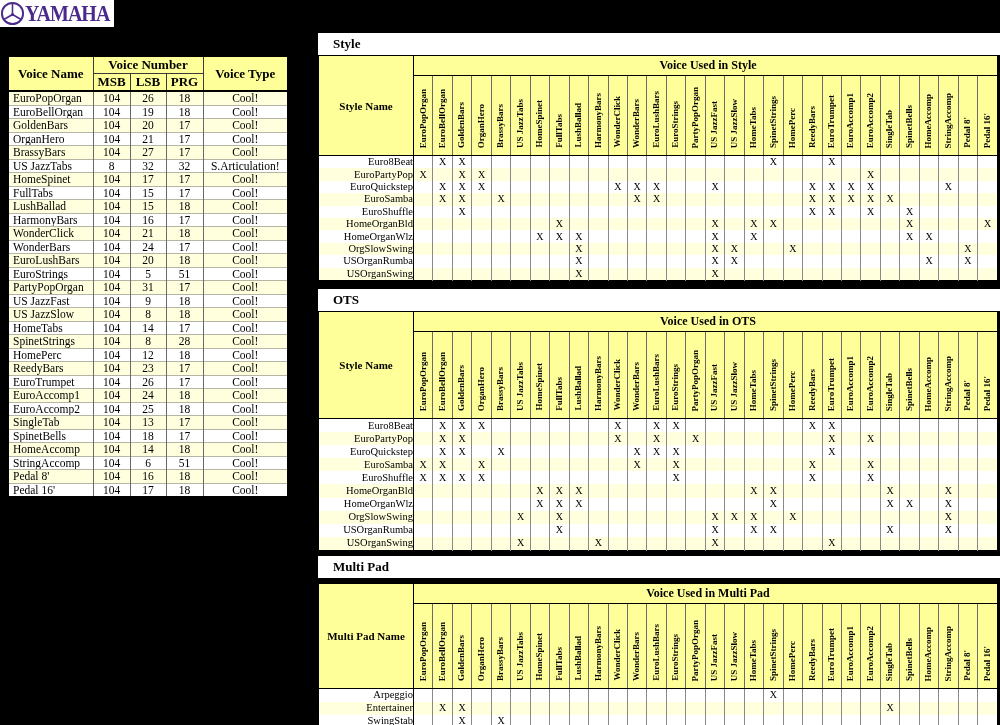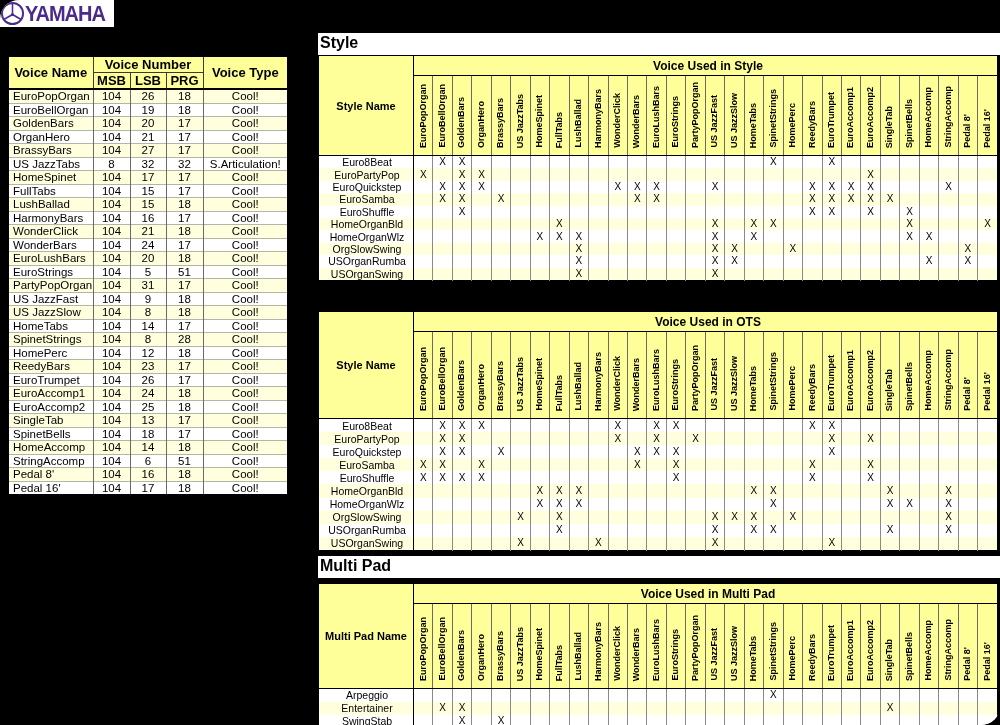--- a/index.html
+++ b/index.html
@@ -1,28 +1,28 @@
 <!DOCTYPE html>
 <html><head>
 <meta charset="utf-8">
 <style>
   html,body{margin:0;padding:0;background:#000;}
   .canvas{position:relative;width:1000px;height:725px;background:#000;overflow:hidden;
-          font-family:Liberation Sans, sans-serif;color:#000;border-radius:19px;}
+          font-family:Liberation Serif, serif;color:#000;}
 
   
   .logo-box{position:absolute;left:0;top:0;width:114px;height:27px;background:#fff;
             display:flex;align-items:center;padding:0;}
   .logo-text{font-weight:bold;font-size:20px;color:#4a2b8c;letter-spacing:-1px;
              transform:scaleY(1.12);transform-origin:center;}
 
   
   .section-title{position:absolute;left:318px;width:682px;height:22px;background:#fff;
-                 display:flex;align-items:flex-end;padding:0 0 3px 2px;box-sizing:border-box;
-                 font-weight:bold;font-size:16px;}
+                 display:flex;align-items:flex-end;padding:0 0 3px 15px;box-sizing:border-box;
+                 font-weight:bold;font-size:13px;}
 
   
   table{border-collapse:collapse;table-layout:fixed;}
   .vtable{position:absolute;left:7px;top:55px;width:282px;background:#fff;
           border:2px solid #000;}
   .vtable th{background:#ffff99;border:1px solid #3a3a3a;font-size:13px;font-weight:bold;
              padding:0;height:14px;}
   .vtable thead{border-bottom:2px solid #000;}
   .vtable td{font-size:11.5px;line-height:12px;height:12.5px;padding:0;
              border-left:1px solid #6a6a6a;border-top:1px solid #b5b5a5;
@@ -38,21 +38,21 @@
   .mtable th.corner{border-right:1.5px solid #000;border-bottom:1.5px solid #000;
                     font-size:11px;font-weight:bold;text-align:center;}
   .mtable th.band{border-bottom:1px solid #000;font-size:12px;font-weight:bold;
                   text-align:center;padding:2px 0 2px 5px;height:15px;}
   .mtable th.rot{vertical-align:bottom;text-align:center;border-left:1px solid #6a6a6a;
                  border-bottom:1.5px solid #000;padding:0 0 3px 0;}
   .rot-label{display:inline-block;writing-mode:vertical-rl;transform:rotate(180deg);
              font-size:9px;font-weight:bold;line-height:1.05;white-space:nowrap;}
   .mtable td{padding:0;font-size:10px;line-height:10px;white-space:nowrap;overflow:hidden;}
   .mtable td.cell{text-align:center;border-left:1px solid #8a8a8a;}
-  .mtable td.rowlabel{font-size:10.5px;text-align:center;padding-left:2px;
+  .mtable td.rowlabel{font-size:10.5px;text-align:right;padding-left:2px;
                       border-right:1.5px solid #000;}
   .mtable tbody tr:nth-child(even){background:#ffffde;}
   .mtable tbody tr:nth-child(odd){background:#ffffff;}
 
   .t-style{top:55px;}  .t-style th.rot{height:76px;}  .t-style tbody td{height:12.4px;}
   .t-ots{top:311px;}   .t-ots th.rot{height:83px;}    .t-ots tbody td{height:13.1px;}
   .t-mp{top:583px;}    .t-mp th.rot{height:81px;}     .t-mp tbody td{height:12.8px;}
 </style>
 </head>
 <body>
@@ -708,20 +708,23 @@
           <td class="cell"></td>
           <td class="cell"></td>
           <td class="cell"></td>
           <td class="cell"></td>
           <td class="cell"></td>
           <td class="cell"></td>
         </tr>
       </tbody>
     </table>
 
+  <div class="section-title" style="top:289px">
+    <span>OTS</span>
+  </div>
   <table class="mtable t-ots" id="ots-table">
       <colgroup>
         <col style="width: 95px;">
         <col>
         <col>
         <col>
         <col>
         <col>
         <col>
         <col>

